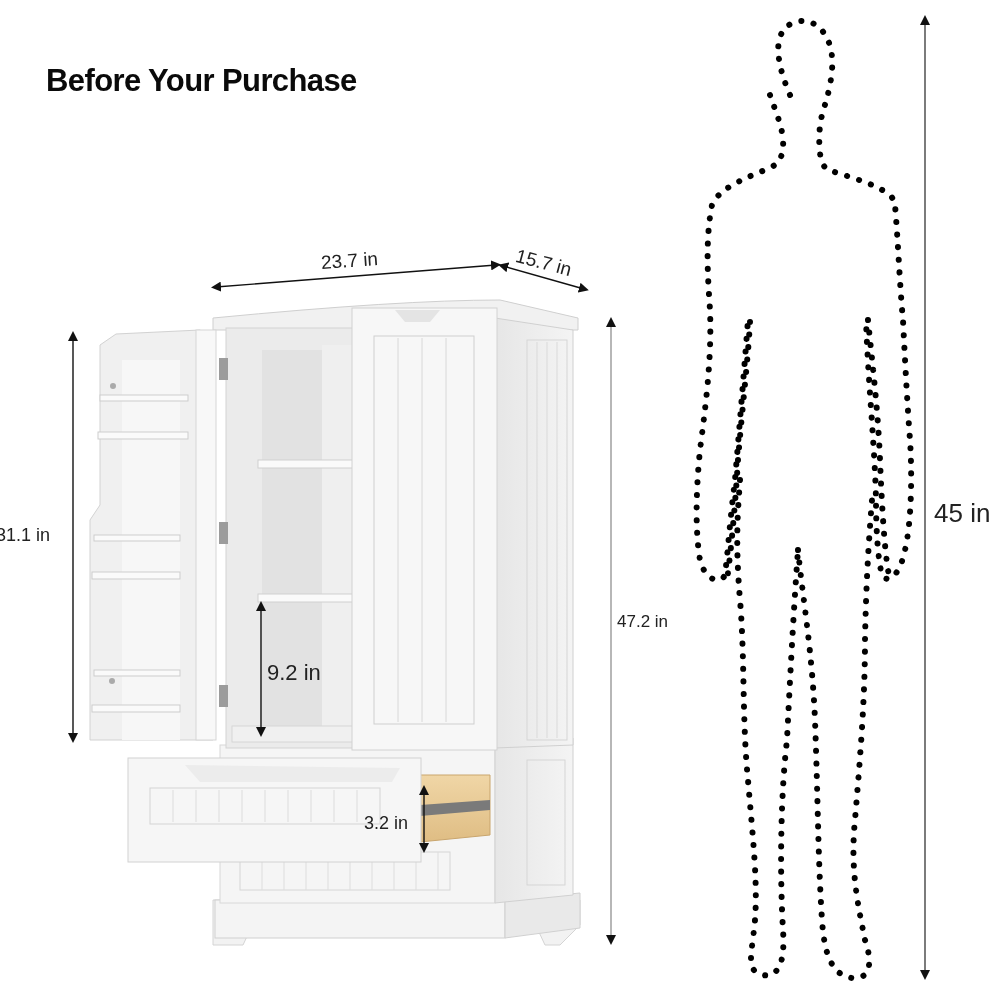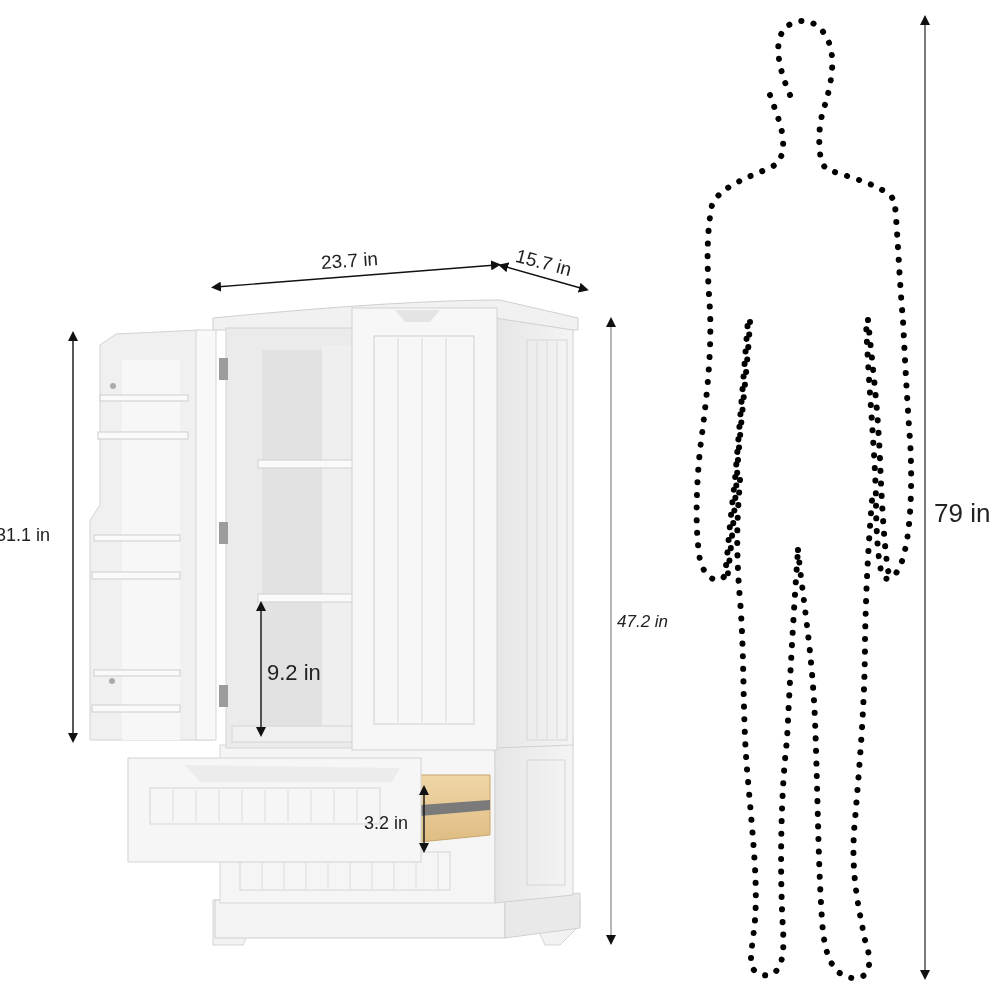--- a/index.html
+++ b/index.html
@@ -6,20 +6,21 @@
   body{width:1000px;height:1000px;position:relative;overflow:hidden;font-family:"Liberation Sans","DejaVu Sans",sans-serif;color:#111;}
   .headline{position:absolute;left:46px;top:58px;font-weight:bold;font-size:31px;line-height:45px;letter-spacing:-0.6px;color:#0a0a0a;}
   .headline div{white-space:nowrap;}
   .dim-label{position:absolute;font-size:19px;color:#222;white-space:nowrap;}
   svg{position:absolute;left:0;top:0;}
 </style>
 </head>
 <body>
 
 <div class="headline">
+  <div>Before Your Purchase</div>
 </div>
 
 <svg width="1000" height="1000" viewBox="0 0 1000 1000">
   <defs>
     <marker id="arr" markerWidth="10" markerHeight="10" refX="5" refY="5" orient="auto-start-reverse" markerUnits="userSpaceOnUse">
       <path d="M0,0 L10,5 L0,10 z" fill="#111"></path>
     </marker>
     <linearGradient id="sideG" x1="0" x2="1">
       <stop offset="0" stop-color="#e6e6e6"></stop>
         <stop offset="1" stop-color="#f4f4f4"></stop>
@@ -139,16 +140,16 @@
     <path d="M740 480 C738 510 735 540 740 600 C745 660 742 720 748 780 C752 830 758 880 755 920 C752 955 745 970 762 975 C780 978 785 960 783 930 C780 880 780 800 787 740 C790 680 793 620 798 550"></path>
     <path d="M798 550 C803 600 812 650 815 720 C818 800 818 860 822 920 C824 950 830 975 852 978 C872 980 872 960 865 940 C858 905 850 870 855 820 C860 760 865 700 865 640 C866 590 868 550 872 500"></path>
     <path d="M868 320 C872 360 878 410 880 460 C882 510 885 560 890 580"></path>
     <path d="M750 322 C748 360 742 410 738 460 C735 510 730 560 727 580"></path>
   </g>
 </svg>
 
 <div class="dim-label" style="left:321px;top:250px;transform:rotate(-4deg);">23.7 in</div>
 <div class="dim-label" style="left:515px;top:252px;transform:rotate(15deg);">15.7 in</div>
 <div class="dim-label" style="left:-4px;top:525px;font-size:18px;">31.1 in</div>
-<div class="dim-label" style="left:617px;top:612px;font-size:17px;font-style:italic;">47.2 in</div>
+<div class="dim-label" style="left:617px;top:612px;font-size:17px;">47.2 in</div>
 <div class="dim-label" style="left:267px;top:660px;font-size:22px;">9.2 in</div>
 <div class="dim-label" style="left:364px;top:813px;font-size:18px;">3.2 in</div>
-<div class="dim-label" style="left:934px;top:498px;font-size:26px;">79 in</div>
+<div class="dim-label" style="left:934px;top:498px;font-size:26px;">45 in</div>
 
 </body></html>

